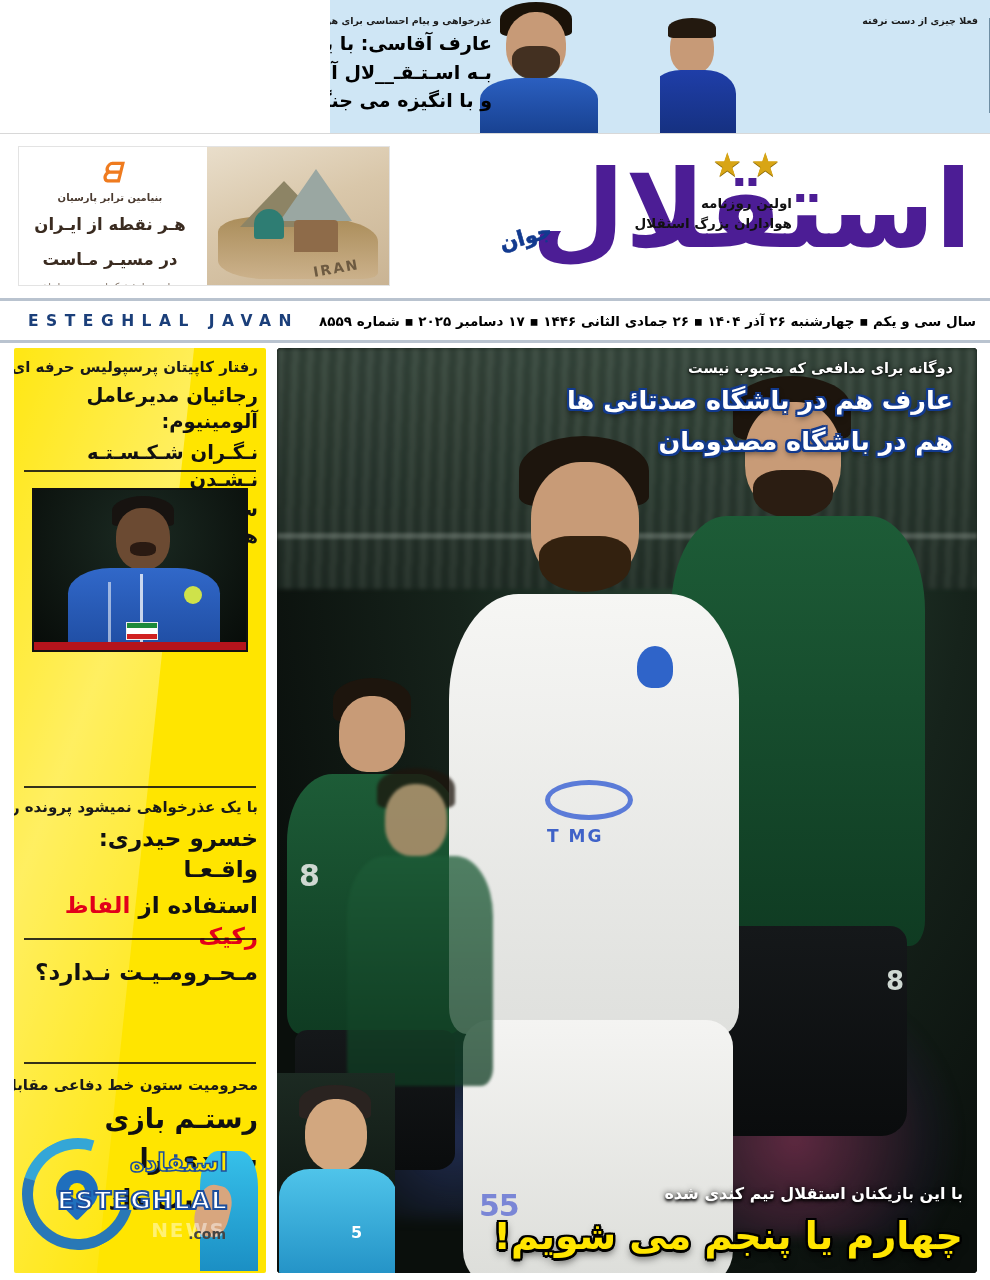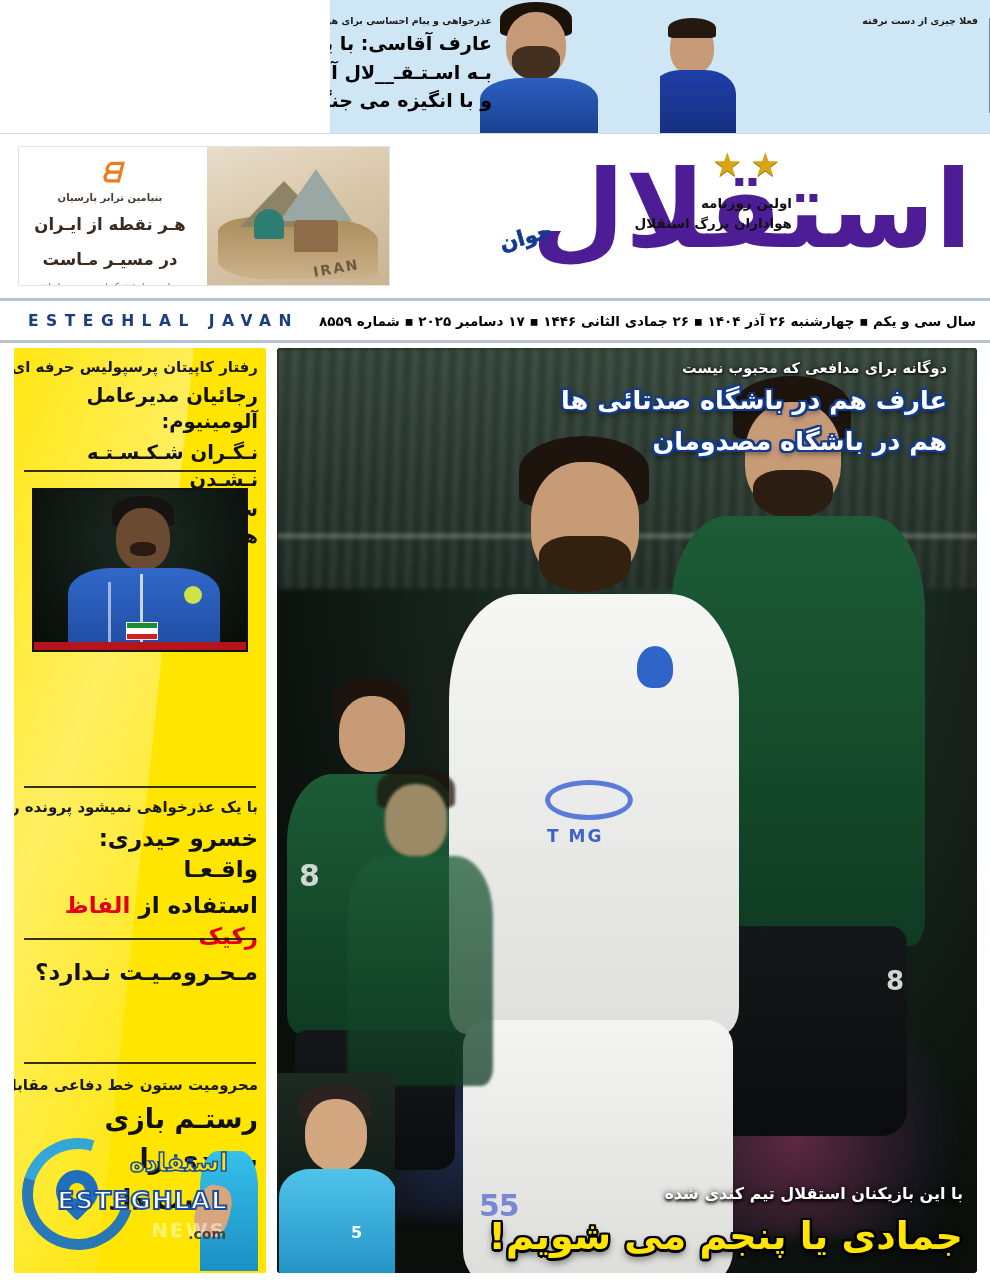--- a/index.html
+++ b/index.html
@@ -232,21 +232,21 @@
     position:absolute; width:42px; height:34px; background:#e4ff2a;
     border-radius:6px; transform:rotate(-12deg); opacity:.95;
   }
   .tmg {
     position:absolute; direction:ltr; color:#3f62c8; font-weight:900;
     font-size:17px; letter-spacing:2px;
   }
 
   
   .main-top-text {
-    position:absolute; right:30px; top:10px; width:540px; text-align:right; z-index:9;
+    position:absolute; right:24px; top:10px; width:540px; text-align:right; z-index:9;
   }
   .mt-kicker {
     font-size:14.5px; font-weight:800; color:#fff; line-height:1.4;
     text-shadow:0 1px 2px rgba(0,0,0,.9), 0 0 4px rgba(0,0,0,.8);
     letter-spacing:-0.2px;
   }
   .mt-head {
     font-size:25.5px; font-weight:900; color:#fff; line-height:1.42; margin-top:4px;
     letter-spacing:-0.4px;
     text-shadow:
@@ -499,21 +499,21 @@
       <div class="bottom-inset">
         <div class="bi-bg"></div>
         <div style="position:absolute;left:22px;top:12px;width:72px;height:34px;border-radius:52% 52% 12% 12%;background:#2a2320;"></div>
         <div style="position:absolute;left:28px;top:26px;width:62px;height:72px;border-radius:46%;background:#d2a77f;"></div>
         <div style="position:absolute;left:2px;top:96px;width:118px;height:108px;border-radius:26% 26% 0 0;background:linear-gradient(180deg,#4fc4ea,#2392c6);"></div>
         <div style="position:absolute;left:74px;top:150px;width:18px;height:22px;color:#fff;font-size:16px;font-weight:900;direction:ltr;">5</div>
       </div>
 
       <div class="main-bottom-text">
         <div class="mb-kicker">با این بازیکنان استقلال تیم کندی شده</div>
-        <div class="mb-head">جمادی یا پنجم می شویم!</div>
+        <div class="mb-head">چهارم یا پنجم می شویم!</div>
       </div>
     </div>
 
     <div class="watermark">
       <div class="wm-swirl"></div>
       <div class="wm-pin"></div>
       <div class="wm-fa">استفاده</div>
       <div class="wm-en">ESTEGHLAL</div>
       <div class="wm-en2">NEWS</div>
       <div class="wm-dotcom">.com</div>

